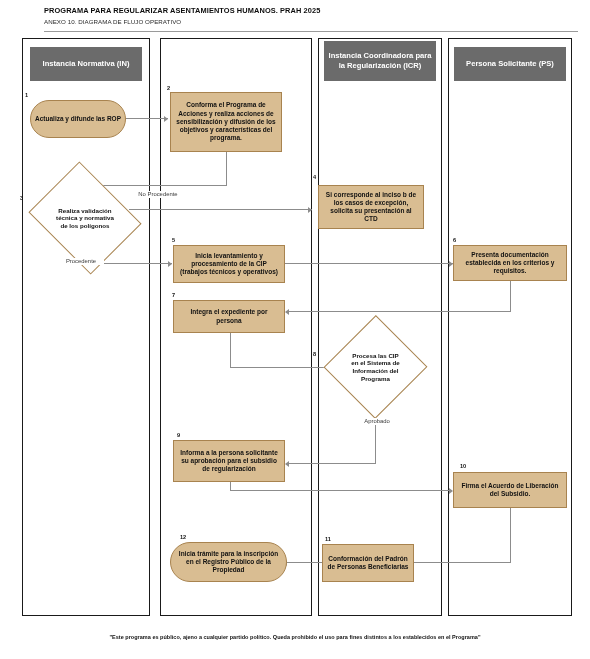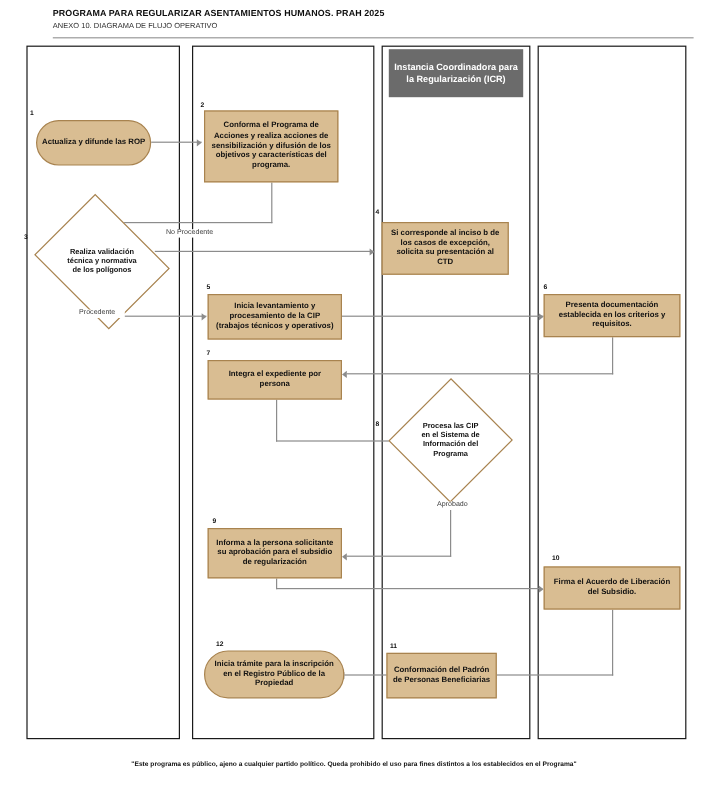--- a/index.html
+++ b/index.html
@@ -67,22 +67,28 @@
     <div class="t1">PROGRAMA PARA REGULARIZAR ASENTAMIENTOS HUMANOS. PRAH 2025</div>
     <div class="t2">ANEXO 10. DIAGRAMA DE FLUJO OPERATIVO</div>
     <div class="rule"></div>
   </div>
 
   <div class="lane" style="left:22px;top:38px;width:128px;height:578px;"></div>
   <div class="lane" style="left:160px;top:38px;width:152px;height:578px;"></div>
   <div class="lane" style="left:318px;top:38px;width:124px;height:578px;"></div>
   <div class="lane" style="left:448px;top:38px;width:124px;height:578px;"></div>
 
+  <div class="lane-hdr" style="left:30px;top:47px;width:112px;height:34px;">
+    <span>Instancia Normativa (IN)</span>
+  </div>
   <div class="lane-hdr" style="left:324px;top:41px;width:112px;height:40px;">
     <span>Instancia Coordinadora para la Regularización (ICR)</span>
+  </div>
+  <div class="lane-hdr" style="left:454px;top:47px;width:112px;height:34px;">
+    <span>Persona Solicitante (PS)</span>
   </div>
 
   <div class="ln lnh" style="left:126px;top:118px;width:42px;"></div>
   <div class="ar r" style="left:164px;top:115.7px;"></div>
 
   <div class="ln lnv" style="left:226px;top:152px;height:34px;"></div>
   <div class="ln lnh" style="left:86px;top:185px;width:141px;"></div>
   <div class="ln lnv" style="left:86px;top:185px;height:11px;"></div>
   <div class="ar d" style="left:83px;top:193px;"></div>
 

